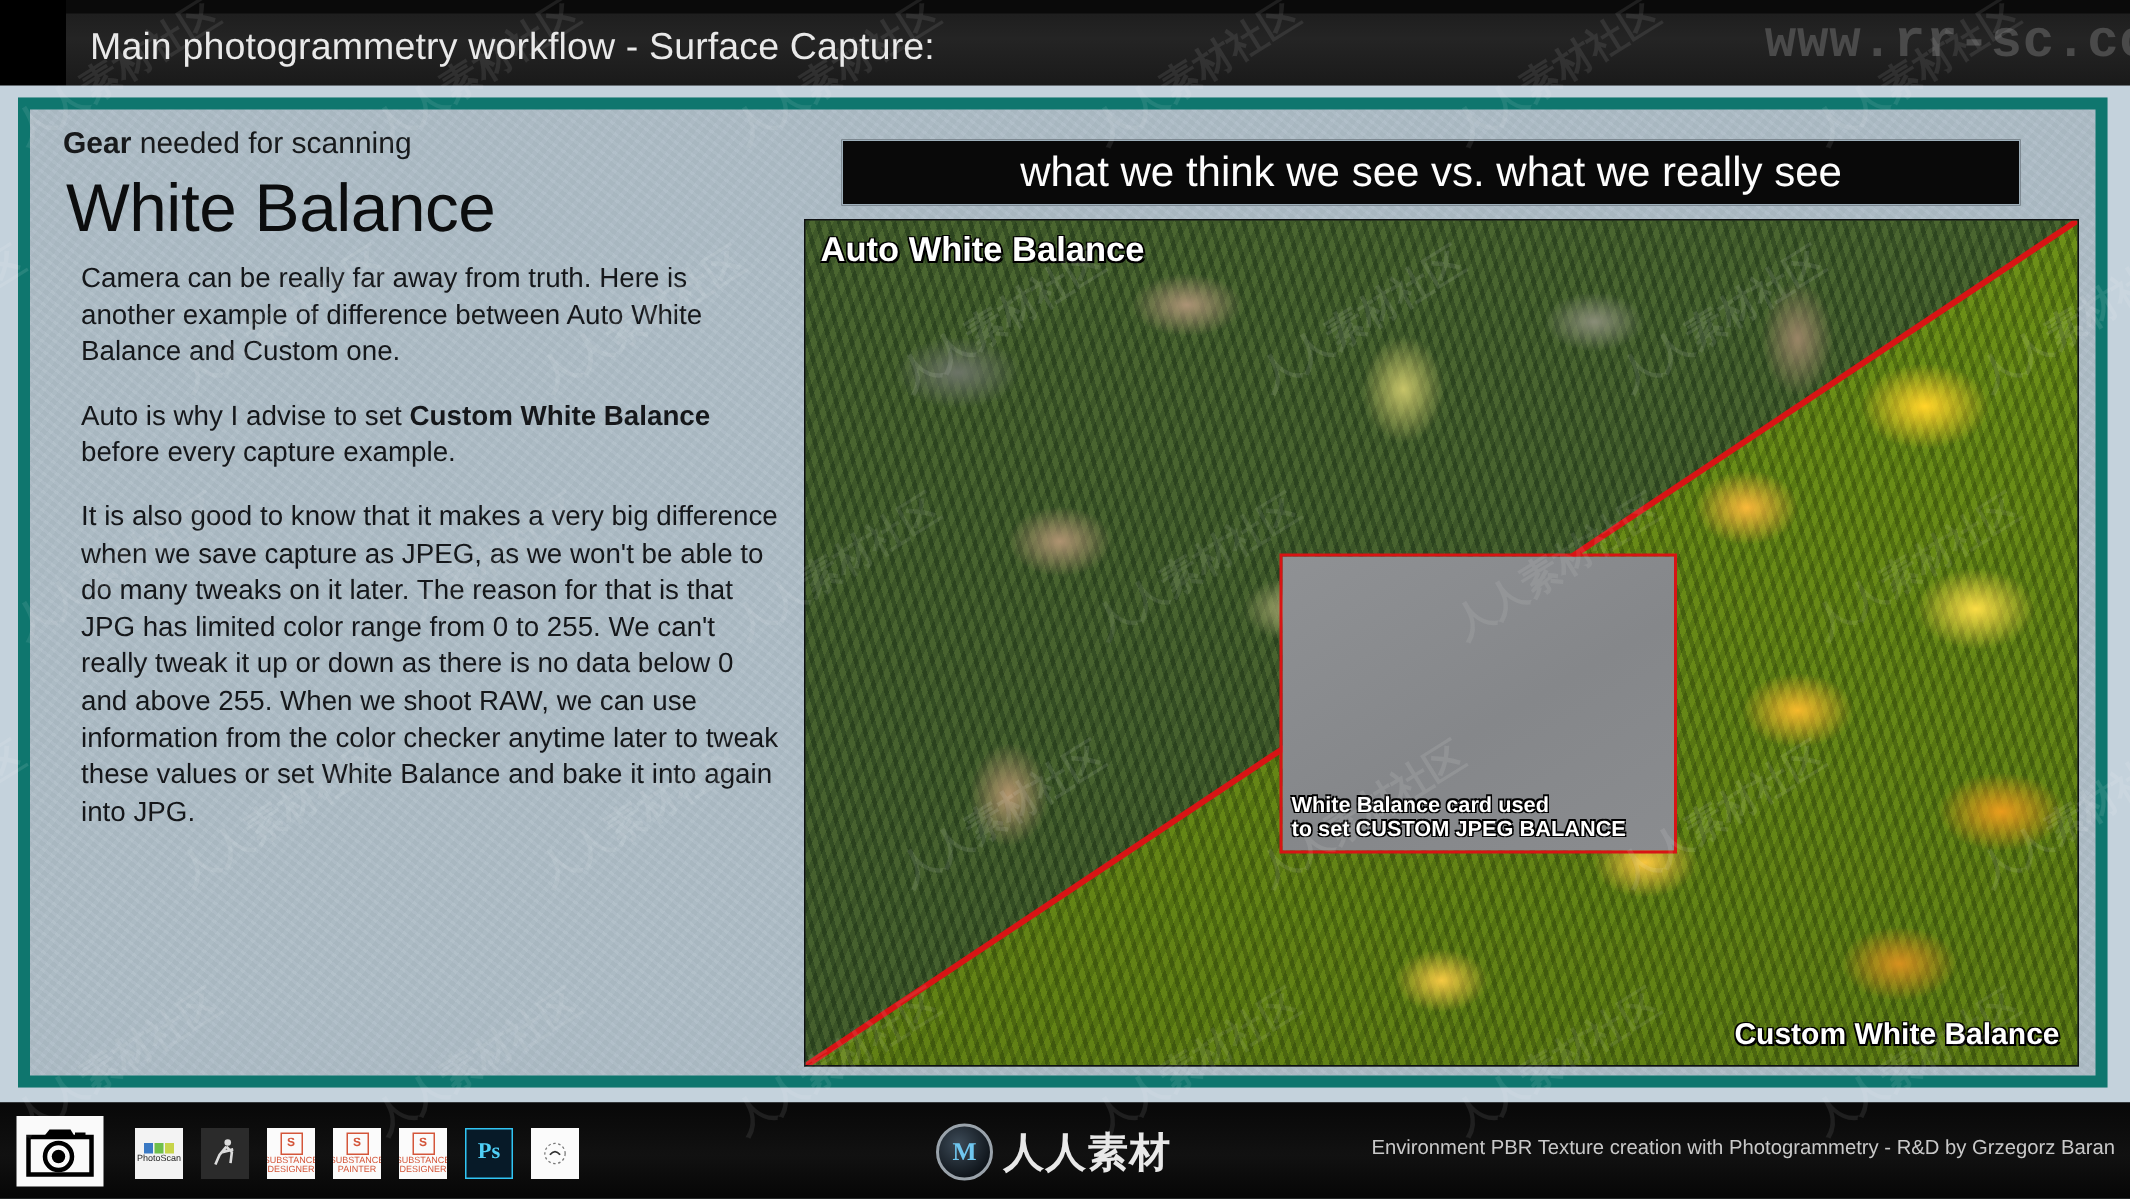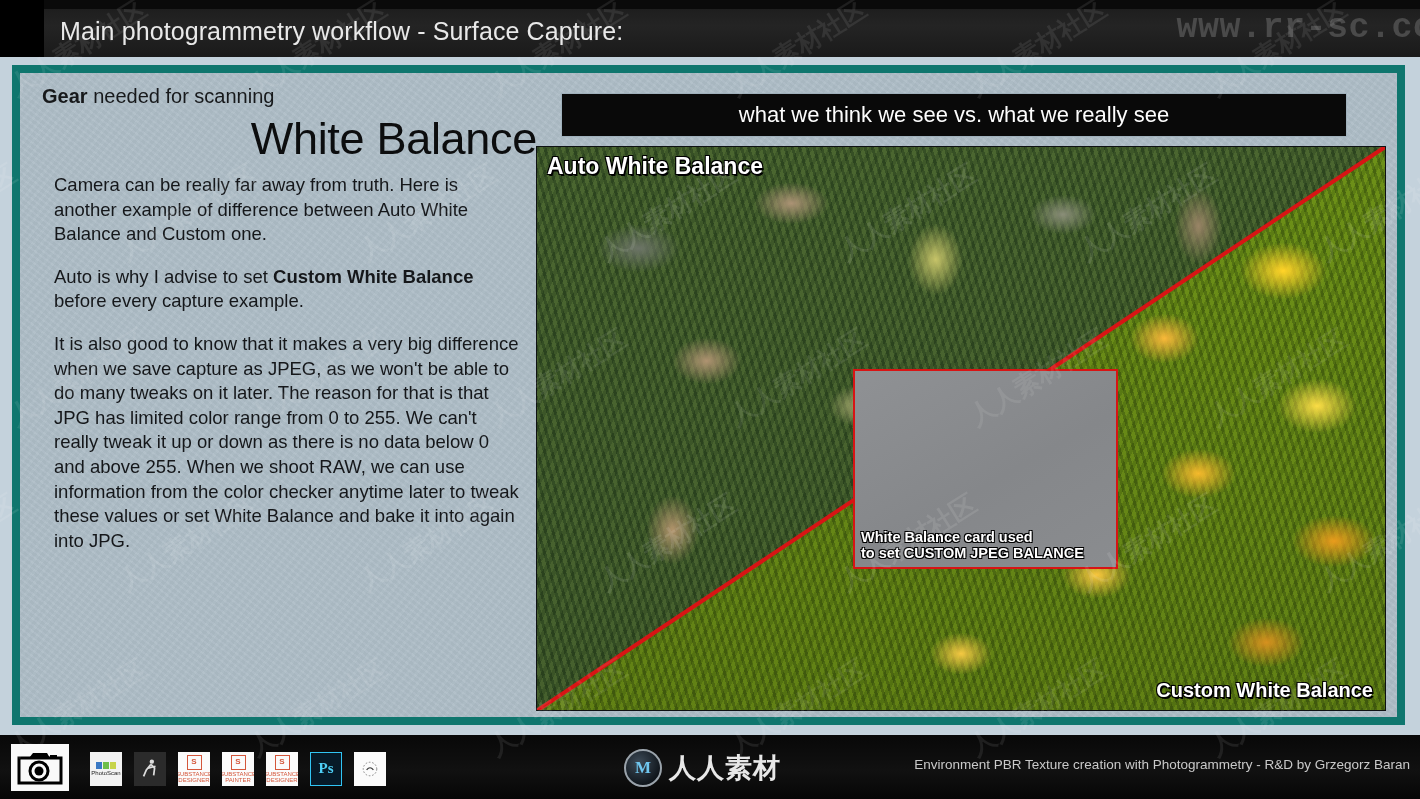--- a/index.html
+++ b/index.html
@@ -53,37 +53,37 @@
   }
 
   
   #left-col{position:absolute;left:12px;top:12px;width:505px;}
   #eyebrow{
     font-size:20px;color:#17191b;margin:0 0 6px 10px;
   }
   #eyebrow b{font-weight:bold;}
   #main-heading{
     font-size:45px;color:#0c0d0e;margin:8px 0 12px 12px;
-    font-weight:normal;letter-spacing:-.3px;line-height:1;text-align:right;
+    font-weight:normal;letter-spacing:-.3px;line-height:1;
   }
   .para{
     font-size:18.5px;line-height:1.33;color:#15171a;
     margin:0 0 18px 22px;width:470px;
   }
   .para b{font-weight:bold;}
 
   
   #caption-bar{
     position:absolute;left:541px;top:20px;width:786px;height:44px;
     background:#090909;border:1px solid #9fb0bb;
     display:flex;align-items:center;justify-content:center;
     box-sizing:border-box;
   }
   #caption-text{
-    color:#fdfdfd;font-size:22px;white-space:nowrap;
+    color:#fdfdfd;font-size:28px;white-space:nowrap;
   }
 
   
   #photo{
     position:absolute;left:516px;top:73px;width:850px;height:565px;
     border:1px solid #0e1113;box-sizing:border-box;overflow:hidden;
     background:#2d3a20;
   }
   
   #photo-cool{

